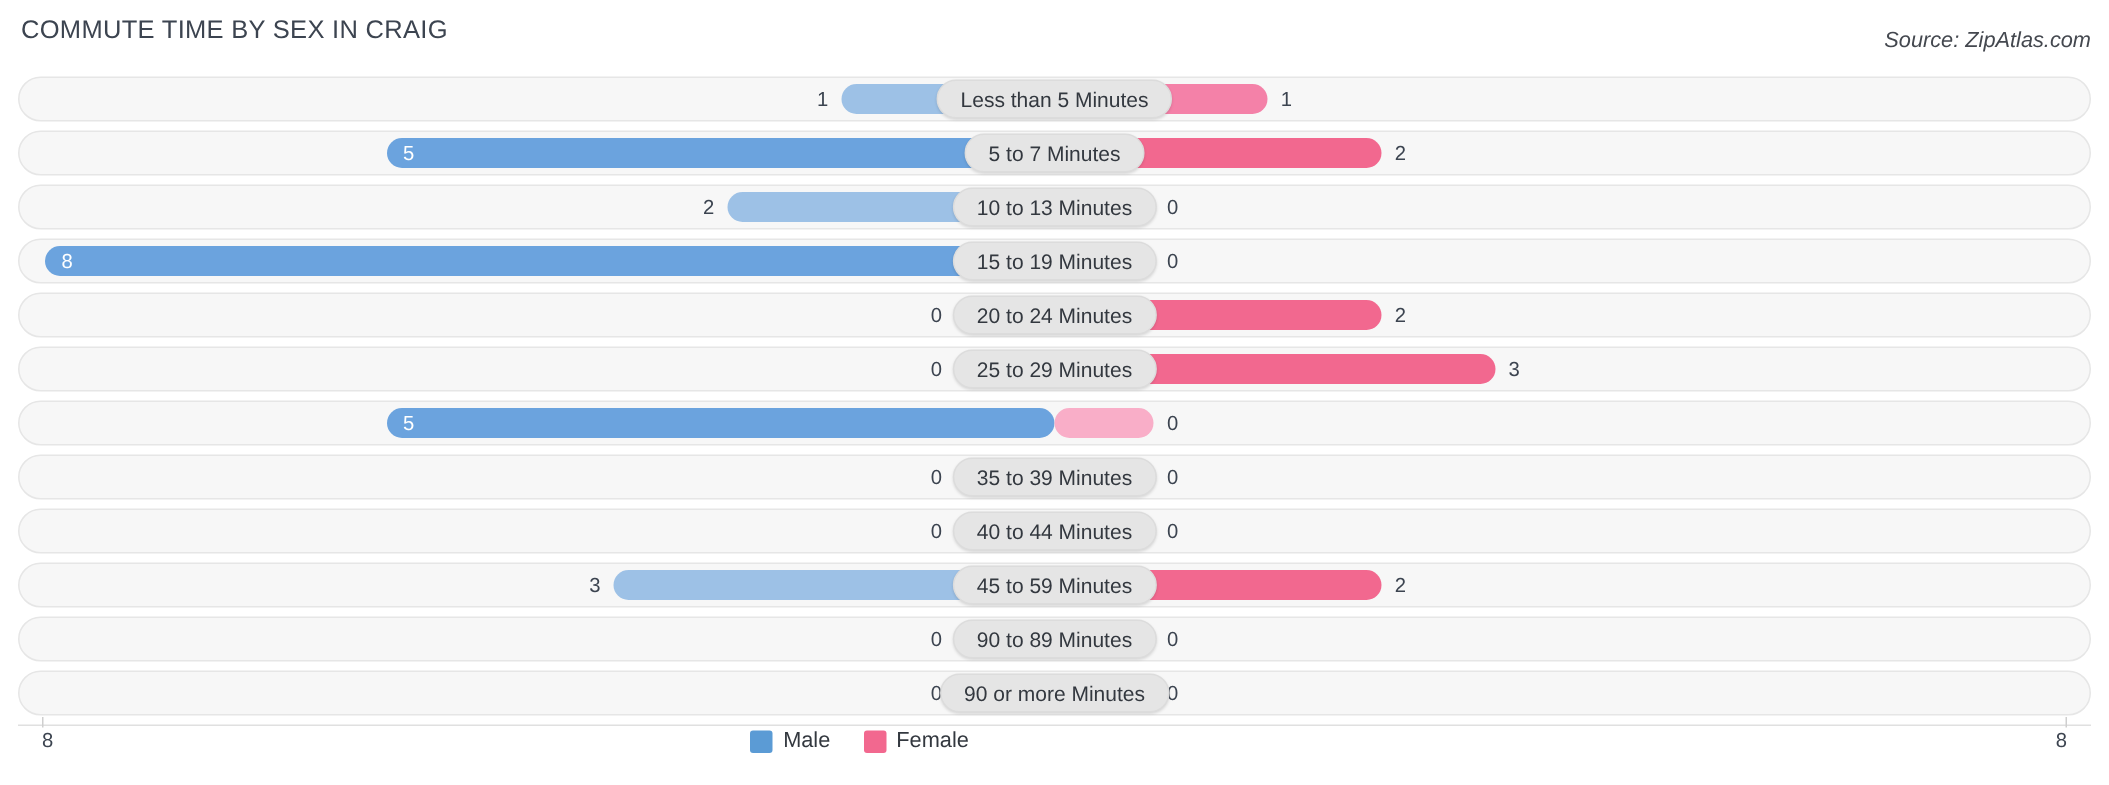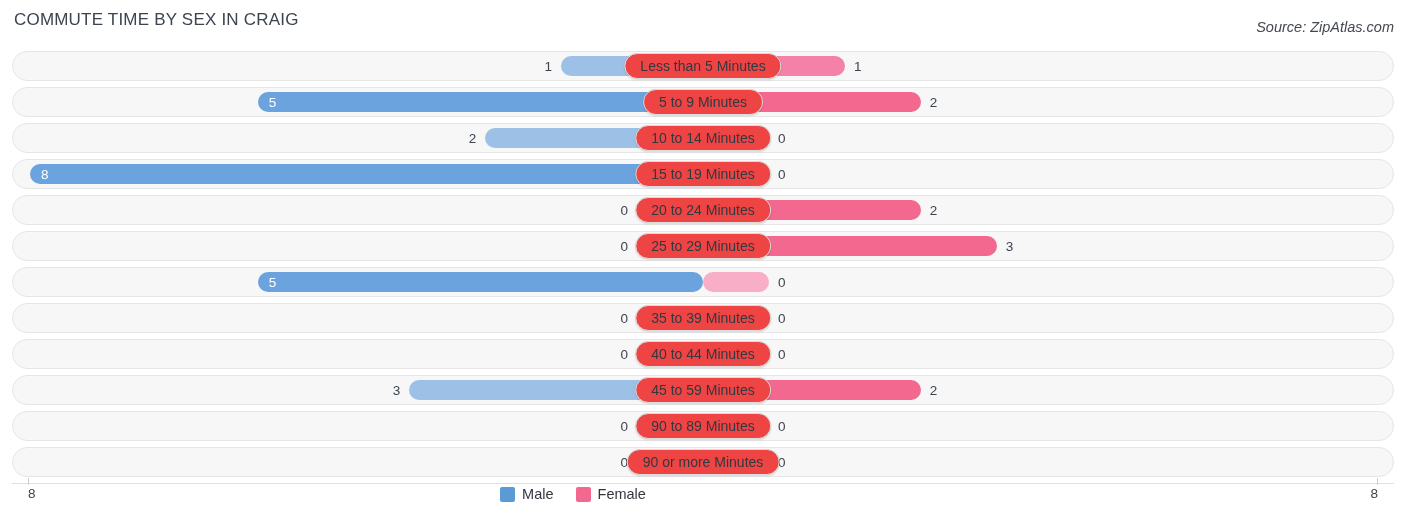--- a/index.html
+++ b/index.html
@@ -50,21 +50,21 @@
 
   .val {
     position: absolute; top: 50%; transform: translateY(-50%);
     font-size: 13.5px; color: #3c4450; white-space: nowrap;
   }
   .val.inside { color: #ffffff; }
 
   .cat-pill {
     position: absolute; left: 50%; top: 50%;
     transform: translate(-50%, -50%);
-    background: #ef4444;
+    background: #e5e5e5;
     border: 1px solid #dcdcdc;
     border-radius: 14px;
     height: 26px; line-height: 24px;
     padding: 0 15px;
     font-size: 14px; color: #33383f;
     white-space: nowrap;
     box-shadow: 0 1px 2px rgba(0,0,0,.13);
     z-index: 5;
   }
 
@@ -113,30 +113,30 @@
           <span class="val" style="left: 840.875px;">1</span>
           <div class="cat-pill">Less than 5 Minutes</div>
         </div>
       </div>
       <div class="row">
         <div class="row-inner">
           <div class="bar male" style="width: 445.375px; background: rgb(107, 163, 222);"></div>
           <span class="val inside" style="left: 255.625px;">5</span>
           <div class="bar female" style="width: 217.75px; background: rgb(242, 104, 143);"></div>
           <span class="val" style="left: 916.75px;">2</span>
-          <div class="cat-pill">5 to 9 Minutes</div>
+          <div class="cat-pill">5 to 7 Minutes</div>
         </div>
       </div>
       <div class="row">
         <div class="row-inner">
           <div class="bar male" style="width: 217.75px; background: rgb(157, 193, 230);"></div>
           <span class="val" style="right: 916.75px;">2</span>
           <div class="bar female" style="width: 66px; background: rgb(249, 174, 200);"></div>
           <span class="val" style="left: 765px;">0</span>
-          <div class="cat-pill">10 to 14 Minutes</div>
+          <div class="cat-pill">10 to 13 Minutes</div>
         </div>
       </div>
       <div class="row">
         <div class="row-inner">
           <div class="bar male" style="width: 673px; background: rgb(107, 163, 222);"></div>
           <span class="val inside" style="left: 28px;">8</span>
           <div class="bar female" style="width: 66px; background: rgb(249, 174, 200);"></div>
           <span class="val" style="left: 765px;">0</span>
           <div class="cat-pill">15 to 19 Minutes</div>
         </div>

